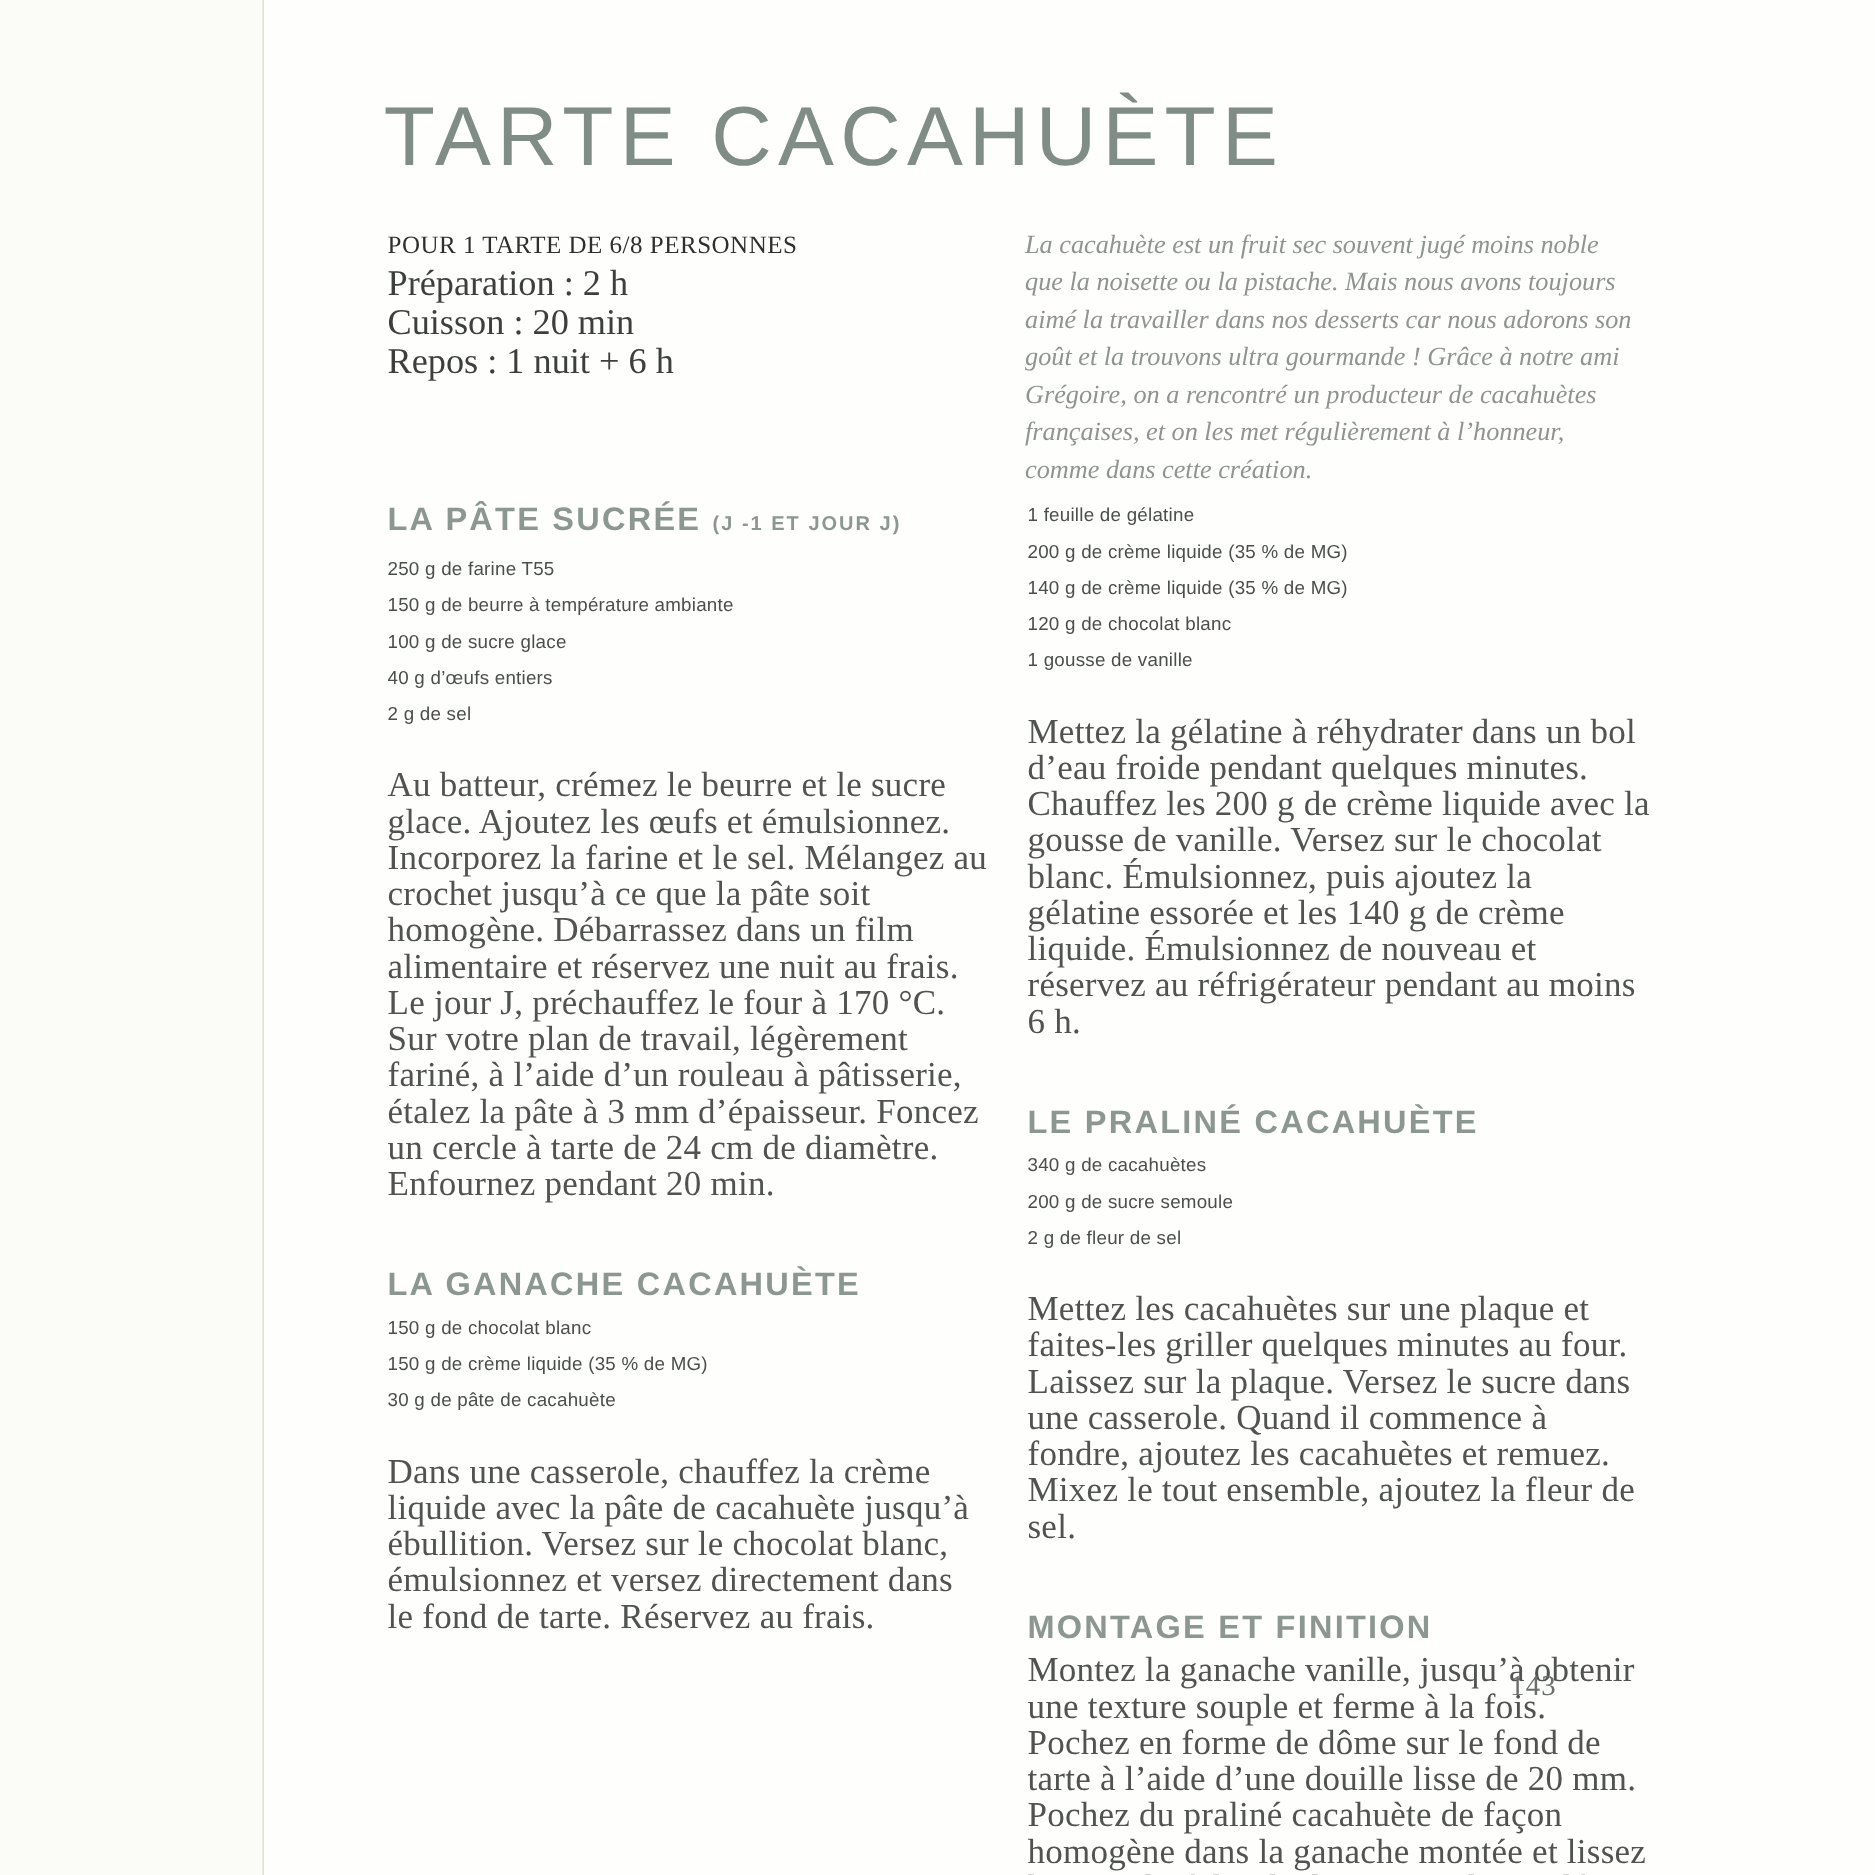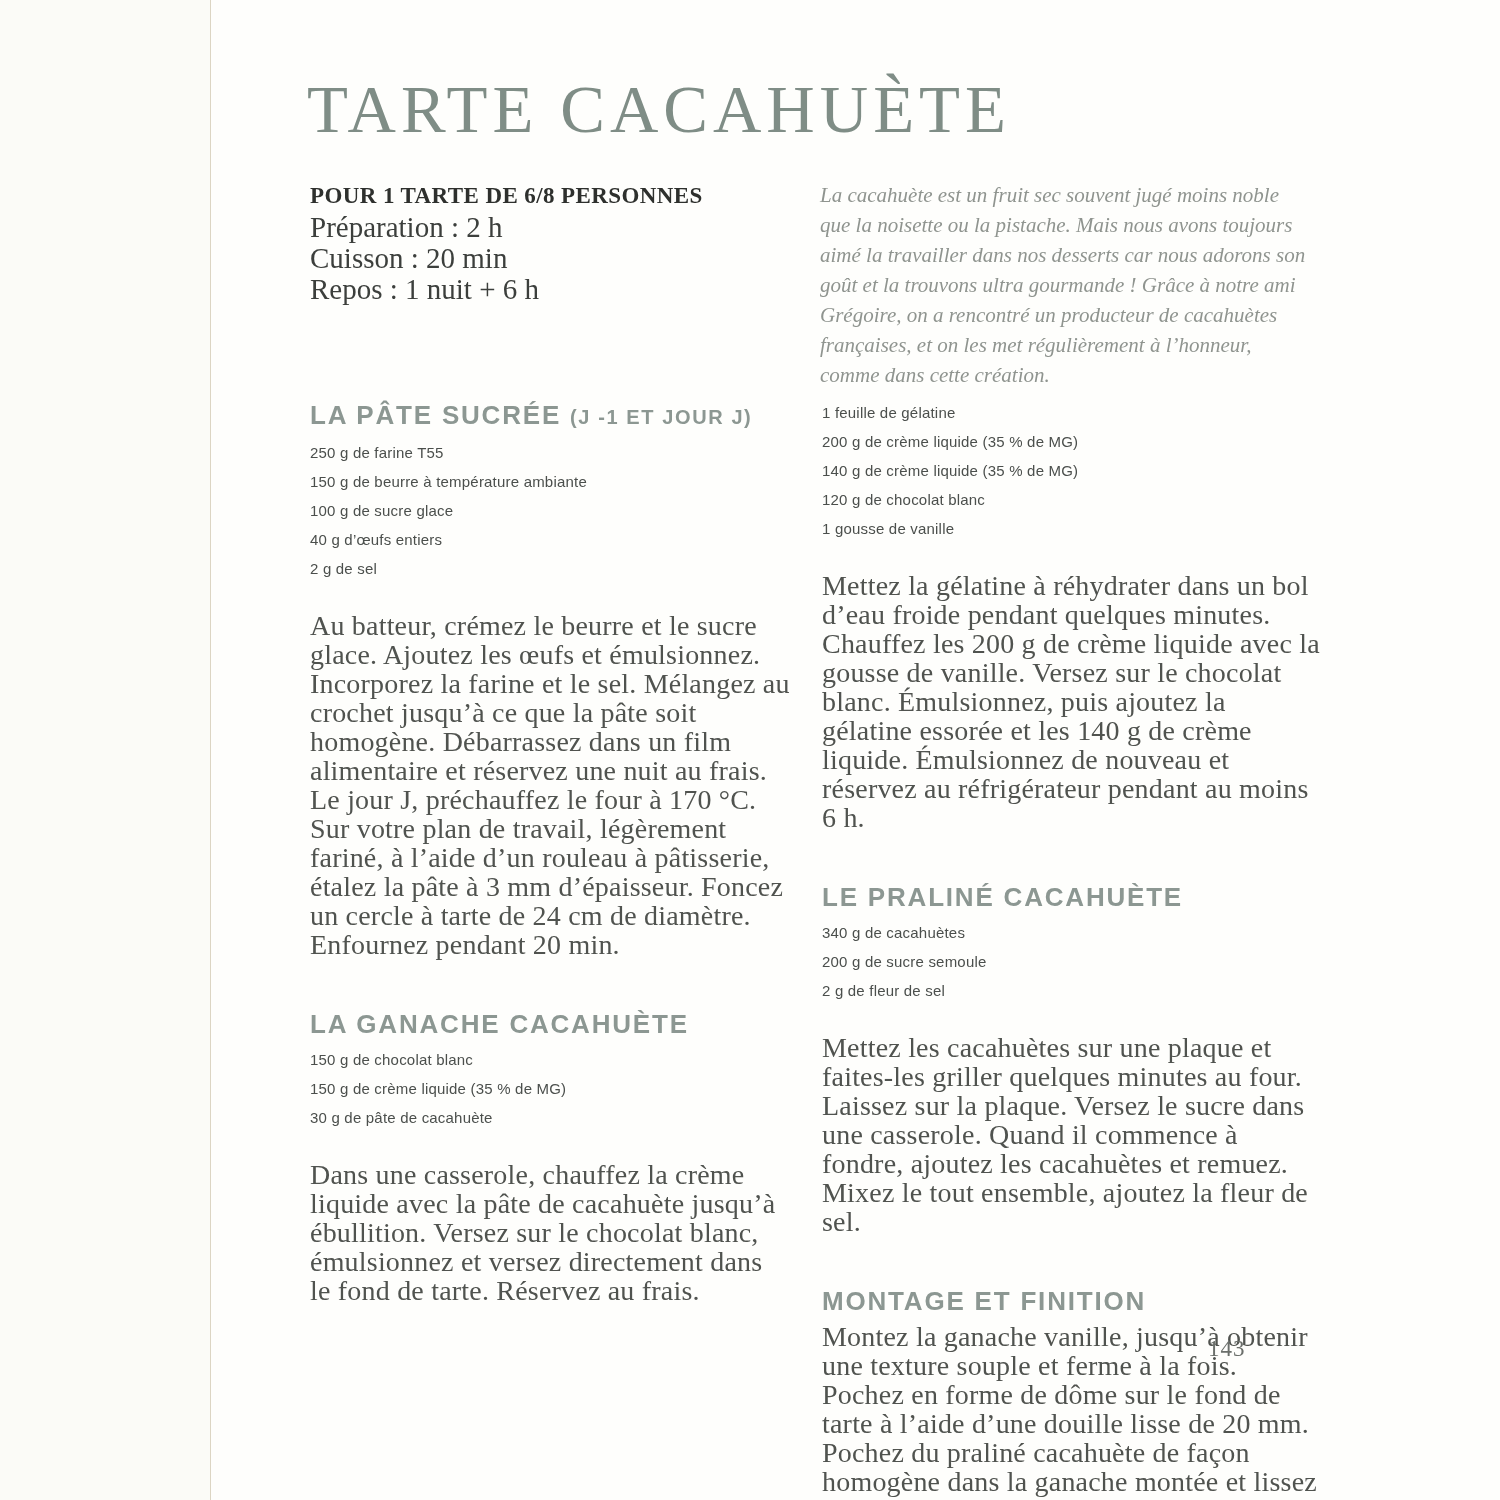--- a/index.html
+++ b/index.html
@@ -14,30 +14,30 @@
   }
   *{margin:0;padding:0;box-sizing:border-box;}
   html,body{background:#fff;}
   body{width:1500px;height:1500px;position:relative;font-family:"Liberation Serif",serif;}
   .sheet{position:absolute;inset:0;background:var(--paper);overflow:hidden;}
   .page-edge{position:absolute;left:210px;top:0;width:1px;height:1500px;background:var(--rule);}
   .edge-tint{position:absolute;left:0;top:0;width:210px;height:1500px;background:#fbfbf7;}
 
   .page-title{
     position:absolute;left:307px;top:76px;
-    font-family:Liberation Serif, serif;font-weight:400;
+    font-family:Liberation Sans, sans-serif;font-weight:400;
     font-size:67px;line-height:1;letter-spacing:5px;
     color:var(--title);white-space:nowrap;
   }
 
   .header-row{position:absolute;left:310px;top:180px;width:1002px;display:flex;gap:32px;}
   .meta{width:478px;}
   .meta .serves{
-    font-family:"Liberation Serif",serif;font-weight:700;
-    font-size:23px;line-height:32px;color:#2e302d;letter-spacing:.4px;
+    font-family:"Liberation Serif",serif;font-weight:400;
+    font-size:20px;line-height:32px;color:#2e302d;letter-spacing:.4px;
   }
   .meta .times{
     font-family:"Liberation Serif",serif;font-size:29px;line-height:31px;
     color:var(--meta-text);white-space:pre-line;
   }
   .intro{
     width:492px;
     font-family:"Liberation Serif",serif;font-style:italic;
     font-size:21px;line-height:30px;color:var(--intro-text);
   }
@@ -45,21 +45,21 @@
   .cols{position:absolute;left:310px;top:398px;width:1012px;display:flex;gap:32px;}
   .col{display:flex;flex-direction:column;}
   .col-left{width:480px;}
   .col-right{width:500px;}
 
   .recipe-section h2{
     font-family:"Liberation Sans",sans-serif;font-weight:700;
     font-size:26px;line-height:34px;letter-spacing:1.8px;
     color:var(--accent);margin-bottom:4px;white-space:nowrap;
   }
-  .recipe-section h2 .note{font-size:20px;letter-spacing:1.6px;font-weight:700;}
+  .recipe-section h2 .note{font-size:16px;letter-spacing:1.6px;font-weight:700;}
   .ingredients{
     font-family:"Liberation Sans",sans-serif;
     font-size:15px;line-height:29px;color:var(--ingredient-text);
     white-space:pre-line;margin-bottom:28px;letter-spacing:.2px;
   }
   .ingredients:empty{display:none;margin:0;}
   .steps{
     font-family:"Liberation Serif",serif;
     font-size:28px;line-height:29px;color:var(--body-text);
     margin-bottom:48px;letter-spacing:.2px;

